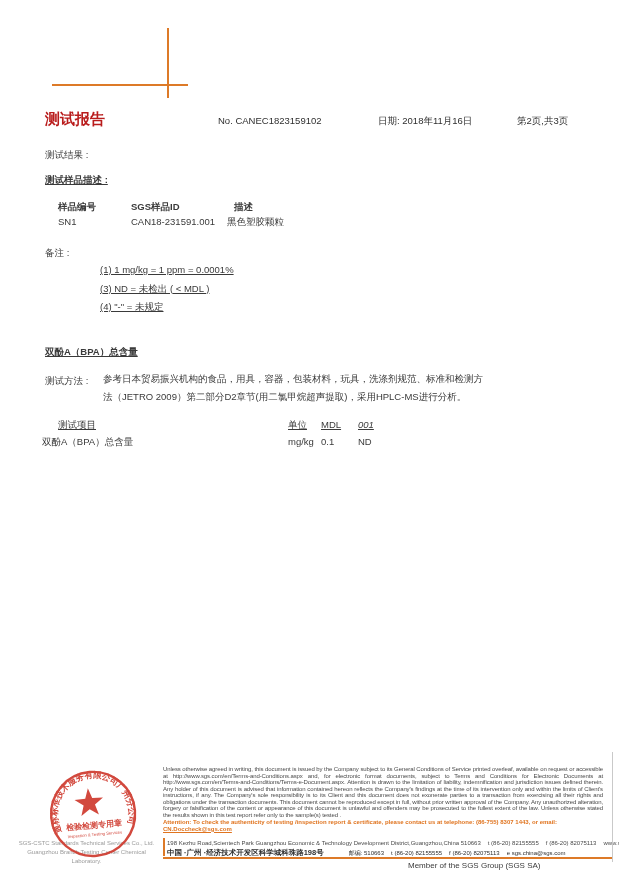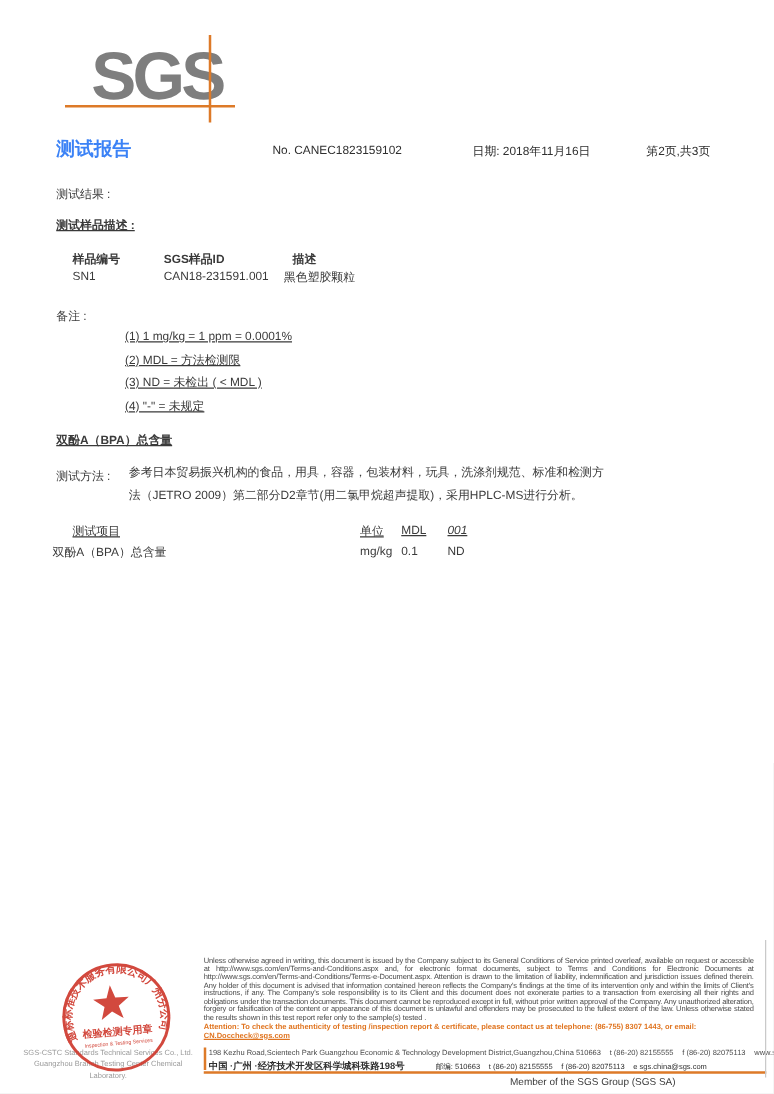--- a/index.html
+++ b/index.html
@@ -9,21 +9,21 @@
     font-family:"Liberation Sans","DejaVu Sans",sans-serif;
     color:#3c3c3c;
   }
   .abs { position:absolute; }
 
   
   .logo-text { font-size:54px; font-weight:bold; color:#7e7e7e; letter-spacing:-3px; line-height:1; }
   .accent-line { background:#dd7a28; }
 
   
-  .doc-title { font-size:15px; font-weight:bold; color:#3b82f6; }
+  .doc-title { font-size:15px; font-weight:bold; color:#b91c1c; }
   .hdr-meta { font-size:9.5px; color:#2f2f2f; }
 
   
   .t { font-size:9.5px; color:#3a3a3a; }
   .b { font-weight:bold; }
   .u { text-decoration:underline; }
   .i { font-style:italic; }
   .ctr { }
 
   .notes-list div { line-height:18.5px; }
@@ -40,21 +40,20 @@
   .grayline { background:#c9c9c9; }
 
   .stamp { z-index:2; opacity:0.92; transform:rotate(-5deg); }
   a.maillink { color:#e0741f; text-decoration:underline; cursor:pointer; }
 </style>
 </head>
 <body>
 
 <div class="page">
 
-  <div class="abs logo-text" style="left:73px;top:34px;">SGS</div>
   <div class="abs accent-line" style="left:167px;top:28px;width:2px;height:70px;"></div>
   <div class="abs accent-line" style="left:52px;top:84px;width:136px;height:2px;"></div>
 
   <div class="abs doc-title" style="left:45px;top:110px;">测试报告</div>
   <div class="abs hdr-meta" style="left:218px;top:115px;">No. CANEC1823159102</div>
   <div class="abs hdr-meta" style="left:378px;top:115px;">日期: 2018年11月16日</div>
   <div class="abs hdr-meta" style="left:517px;top:115px;">第2页,共3页</div>
 
   <div class="abs t" style="left:45px;top:149px;">测试结果 :</div>
 
@@ -64,21 +63,20 @@
   <div class="abs t b ctr" style="left:131px;top:201px;width:84px;">SGS样品ID</div>
   <div class="abs t b" style="left:234px;top:201px;">描述</div>
 
   <div class="abs t ctr" style="left:58px;top:216px;width:78px;">SN1</div>
   <div class="abs t ctr" style="left:131px;top:216px;width:84px;">CAN18-231591.001</div>
   <div class="abs t" style="left:227px;top:216px;">黑色塑胶颗粒</div>
 
   <div class="abs t" style="left:45px;top:247px;">备注 :</div>
   <div class="abs t notes-list" style="left:100px;top:261px;text-decoration:underline;">
     <div>(1) 1 mg/kg = 1 ppm = 0.0001%</div>
-    <div>(2) MDL = 方法检测限</div>
     <div>(3) ND = 未检出 ( &lt; MDL )</div>
     <div>(4) "-" = 未规定</div>
   </div>
 
   <div class="abs t b u" style="left:45px;top:346px;">双酚A（BPA）总含量</div>
   <div class="abs t" style="left:45px;top:375px;">测试方法 :</div>
   <div class="abs t method-lines" style="left:103px;top:370px;">
     <div>参考日本贸易振兴机构的食品，用具，容器，包装材料，玩具，洗涤剂规范、标准和检测方</div>
     <div>法（JETRO 2009）第二部分D2章节(用二氯甲烷超声提取)，采用HPLC-MS进行分析。</div>
   </div>

